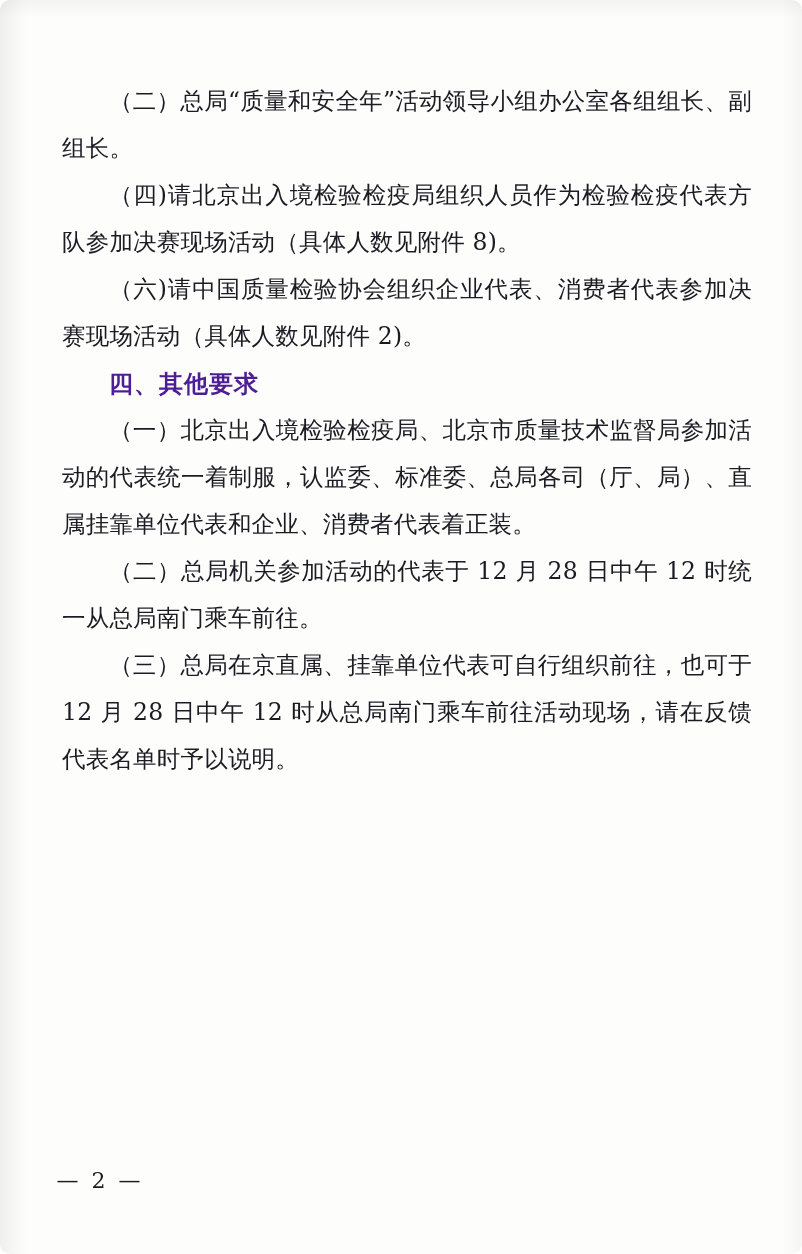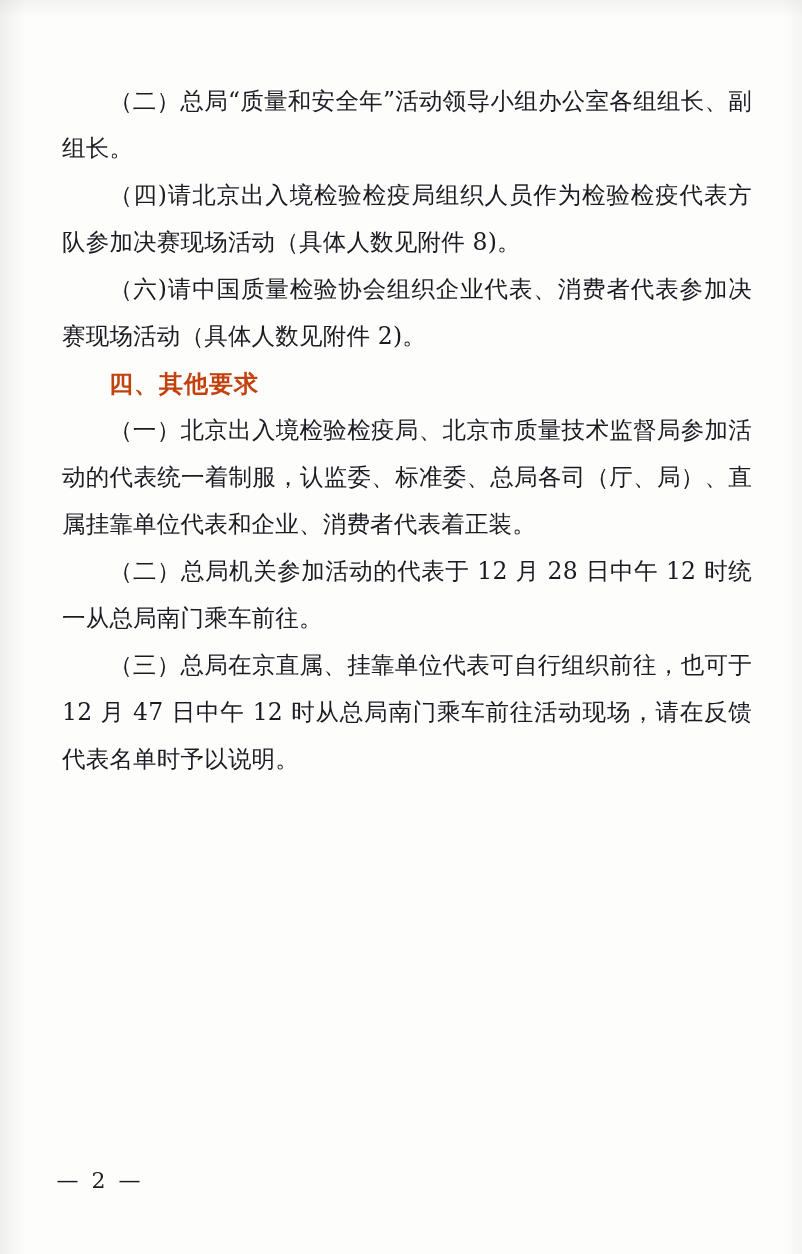--- a/index.html
+++ b/index.html
@@ -7,41 +7,42 @@
     padding: 0;
     background: #ffffff;
   }
   .page {
     position: relative;
     width: 802px;
     height: 1254px;
     background: #fdfdfb;
     overflow: hidden;
     font-family: "DejaVu Serif", "Liberation Serif", serif;
+    border-radius: 10px;
   }
   .body-area {
     position: absolute;
     left: 62px;
     top: 78px;
     width: 690px;
   }
   .para {
     font-size: 23.5px;
     line-height: 47px;
     color: #1b1b24;
     letter-spacing: 0.2px;
     text-align: justify;
     margin: 0 0 0 0;
     text-indent: 47px;
     font-weight: 500;
   }
   .heading {
     font-size: 24px;
     line-height: 47px;
-    color: #c2410c;
+    color: #4c1d95;
     font-weight: 700;
     text-indent: 47px;
     margin: 0;
     letter-spacing: 1px;
   }
   .page-number {
     position: absolute;
     left: 0;
     top: 1168px;
     width: 200px;
@@ -80,18 +81,18 @@
   <div class="edge-shadow-left"></div>
   <div class="edge-shadow-right"></div>
 
   <div class="body-area">
     <p class="para">（二）总局“质量和安全年”活动领导小组办公室各组组长、副组长。</p>
     <p class="para">（四)请北京出入境检验检疫局组织人员作为检验检疫代表方队参加决赛现场活动（具体人数见附件 8)。</p>
     <p class="para">（六)请中国质量检验协会组织企业代表、消费者代表参加决赛现场活动（具体人数见附件 2)。</p>
     <p class="heading">四、其他要求</p>
     <p class="para">（一）北京出入境检验检疫局、北京市质量技术监督局参加活动的代表统一着制服，认监委、标准委、总局各司（厅、局）、直属挂靠单位代表和企业、消费者代表着正装。</p>
     <p class="para">（二）总局机关参加活动的代表于 12 月 28 日中午 12 时统一从总局南门乘车前往。</p>
-    <p class="para">（三）总局在京直属、挂靠单位代表可自行组织前往，也可于 12 月 47 日中午 12 时从总局南门乘车前往活动现场，请在反馈代表名单时予以说明。</p>
+    <p class="para">（三）总局在京直属、挂靠单位代表可自行组织前往，也可于 12 月 28 日中午 12 时从总局南门乘车前往活动现场，请在反馈代表名单时予以说明。</p>
   </div>
 
   <div class="page-number">— 2 —</div>
 
 </div>
 
 </body></html>

